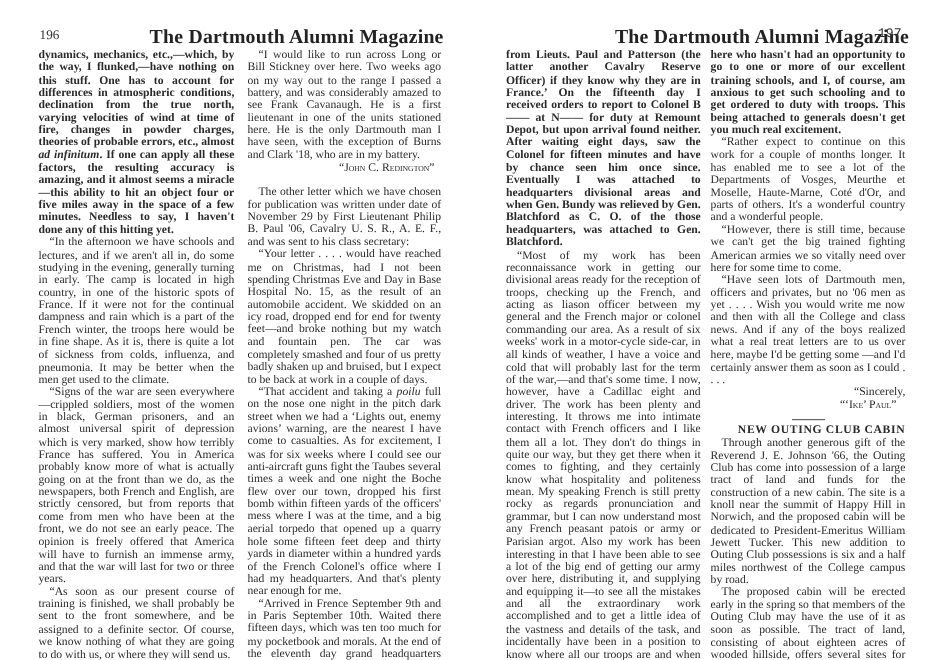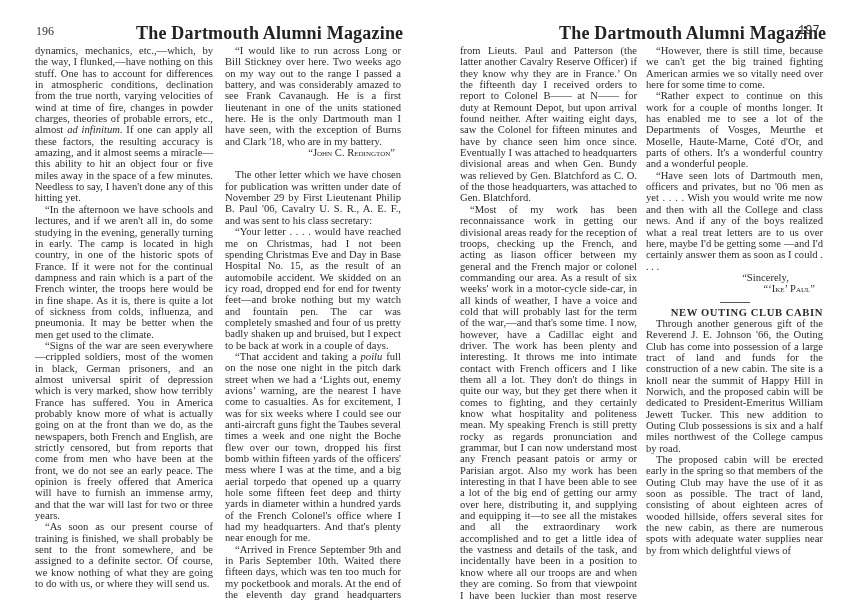--- a/index.html
+++ b/index.html
@@ -6,23 +6,23 @@
   body { width: 852px; height: 600px; position: relative; overflow: hidden;
          font-family: "Liberation Serif", "DejaVu Serif", serif; color: #2a2a2a; }
   .page { position: absolute; top: 0; height: 448px; }
   #page-left { left: 0; width: 426px; }
   #page-right { left: 426px; width: 426px; }
   .pnum { position: absolute; top: 24px; font-size: 12px; line-height: 14px; color: #333; }
   .htitle { position: absolute; top: 23px; font-weight: bold; font-size: 18px; letter-spacing: 0.2px; color: #222; }
   .col { position: absolute; top: 45px; font-size: 10.6px; line-height: 11.35px; text-align: justify;
          hyphens: none; }
   .col p { margin: 0; text-indent: 10px; }
-  .col p.noindent { text-indent: 0; }
+  .col p.noindent { text-indent: 0; font-weight: bold; }
   .col p.sig { text-align: right; text-indent: 0; font-variant: small-caps; padding-right: 6px; }
-  .col p.closing { text-align: center; text-indent: 0; padding-left: 62px; font-family: Liberation Serif, serif; }
+  .col p.closing { text-align: right; text-indent: 0; padding-left: 62px; font-family: Liberation Serif, serif; }
   .col p.sig2 { text-align: right; text-indent: 0; font-variant: small-caps; padding-right: 8px; }
   .gap { height: 11px; }
   .rule { width: 30px; height: 1px; background: #555; margin: 7px auto 4px auto; }
   .section-title { text-align: right; font-weight: bold; font-size: 10.6px; letter-spacing: 0.6px;
                    text-indent: 0 !important; margin: 0 0 1px 0; }
   i { font-style: italic; }
 </style>
 </head>
 <body>
 
@@ -51,22 +51,23 @@
 <div class="page" id="page-right">
   <span class="htitle" style="left:133px;">The Dartmouth Alumni Magazine</span>
   <span class="pnum" style="left:372px;font-family:Liberation Mono, monospace;">197</span>
 
   <div class="col" style="left:34px; width:177px;">
     <p class="noindent">from Lieuts. Paul and Patterson (the latter another Cavalry Reserve Officer) if they know why they are in France.’ On the fifteenth day I received orders to report to Colonel B—— at N—— for duty at Remount Depot, but upon arrival found neither. After waiting eight days, saw the Colonel for fifteen minutes and have by chance seen him once since. Eventually I was attached to headquarters divisional areas and when Gen. Bundy was relieved by Gen. Blatchford as C. O. of the those headquarters, was attached to Gen. Blatchford.</p>
     <p>“Most of my work has been reconnaissance work in getting our divisional areas ready for the reception of troops, checking up the French, and acting as liason officer between my general and the French major or colonel commanding our area. As a result of six weeks' work in a motor-cycle side-car, in all kinds of weather, I have a voice and cold that will probably last for the term of the war,—and that's some time. I now, however, have a Cadillac eight and driver. The work has been plenty and interesting. It throws me into intimate contact with French officers and I like them all a lot. They don't do things in quite our way, but they get there when it comes to fighting, and they certainly know what hospitality and politeness mean. My speaking French is still pretty rocky as regards pronunciation and grammar, but I can now understand most any French peasant patois or army or Parisian argot. Also my work has been interesting in that I have been able to see a lot of the big end of getting our army over here, distributing it, and supplying and equipping it—to see all the mistakes and all the extraordinary work accomplished and to get a little idea of the vastness and details of the task, and incidentally have been in a position to know where all our troops are and when they are coming. So from that viewpoint I have been luckier than most reserve officers. I believe, however, that I am the only other line officer over</p>
   </div>
 
   <div class="col" style="left:220px; width:177px;">
+    <p class="noindent">here who hasn't had an opportunity to go to one or more of our excellent training schools, and I, of course, am anxious to get such schooling and to get ordered to duty with troops. This being attached to generals doesn't get you much real excitement.</p>
+    <p>“Rather expect to continue on this work for a couple of months longer. It has enabled me to see a lot of the Departments of Vosges, Meurthe et Moselle, Haute-Marne, Coté d'Or, and parts of others. It's a wonderful country and a wonderful people.</p>
     <p>“However, there is still time, because we can't get the big trained fighting American armies we so vitally need over here for some time to come.</p>
-    <p>“Rather expect to continue on this work for a couple of months longer. It has enabled me to see a lot of the Departments of Vosges, Meurthe et Moselle, Haute-Marne, Coté d'Or, and parts of others. It's a wonderful country and a wonderful people.</p>
     <p>“Have seen lots of Dartmouth men, officers and privates, but no '06 men as yet . . . . Wish you would write me now and then with all the College and class news. And if any of the boys realized what a real treat letters are to us over here, maybe I'd be getting some —and I'd certainly answer them as soon as I could . . . .</p>
     <p class="closing">“Sincerely,</p>
     <p class="sig2">“‘Ike’ Paul”</p>
     <div class="rule"></div>
     <p class="section-title">NEW OUTING CLUB CABIN</p>
     <p>Through another generous gift of the Reverend J. E. Johnson '66, the Outing Club has come into possession of a large tract of land and funds for the construction of a new cabin. The site is a knoll near the summit of Happy Hill in Norwich, and the proposed cabin will be dedicated to President-Emeritus William Jewett Tucker. This new addition to Outing Club possessions is six and a half miles northwest of the College campus by road.</p>
     <p>The proposed cabin will be erected early in the spring so that members of the Outing Club may have the use of it as soon as possible. The tract of land, consisting of about eighteen acres of wooded hillside, offers several sites for the new cabin, as there are numerous spots with adequate water supplies near by from which delightful views of</p>
   </div>
 </div>
 

